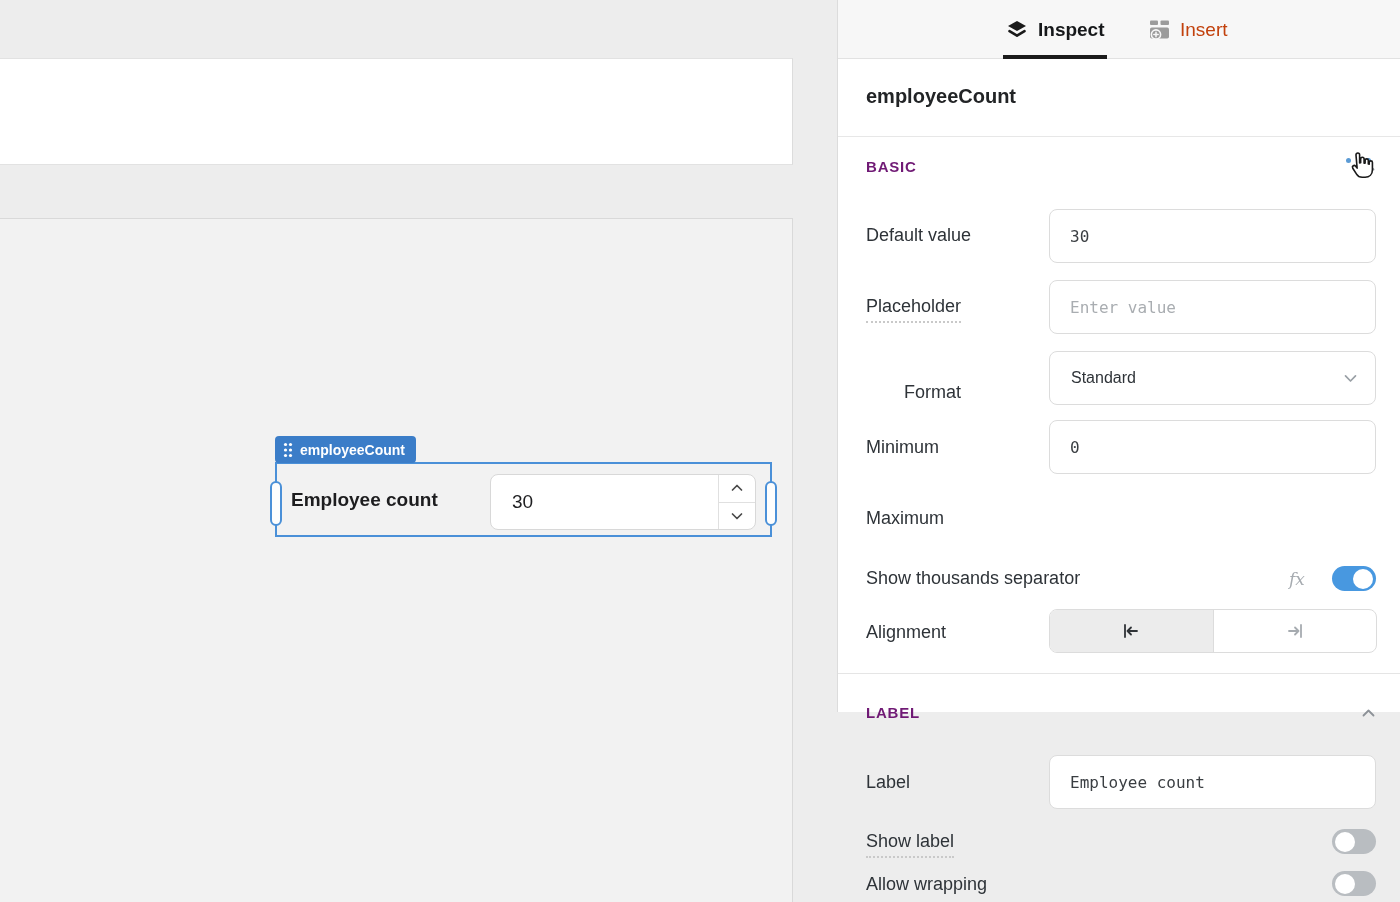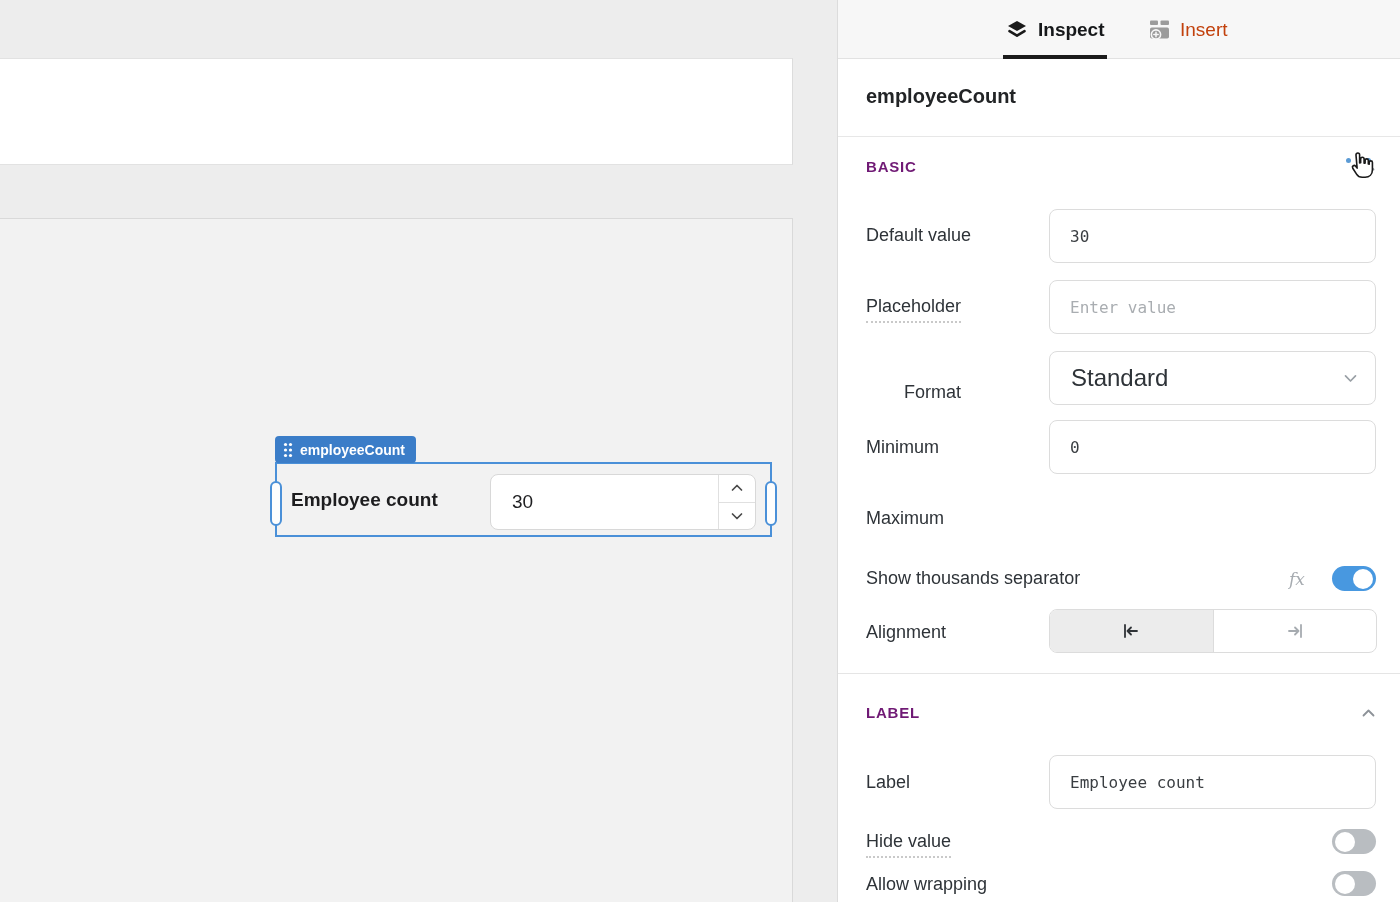--- a/index.html
+++ b/index.html
@@ -26,21 +26,21 @@
   .widget-body{position:absolute;left:0;top:0;width:100%;height:100%;display:flex;align-items:center;}
   .widget-label{margin-left:14px;font-size:19px;font-weight:700;color:#1d1d1f;}
   .number-input{position:absolute;left:213px;top:10px;width:266px;height:56px;background:#fff;
     border:1px solid #d8d8d8;border-radius:8px;display:flex;}
   .number-input .value{flex:1;display:flex;align-items:center;padding-left:21px;font-size:19px;color:#1f1f21;}
   .spinners{width:37px;border-left:1px solid #e0e0e0;display:flex;flex-direction:column;}
   .spinners .spin{flex:1;display:flex;align-items:center;justify-content:center;cursor:pointer;}
   .spinners .spin.up{border-bottom:1px solid #e0e0e0;}
 
   
-  .inspector{position:absolute;left:837px;top:0;width:563px;height:902px;background:#fff;border-left:1px solid #dcdcdc;}
+  .inspector{position:absolute;left:837px;top:0;width:563px;height:712px;background:#fff;border-left:1px solid #dcdcdc;}
   .tabbar{position:absolute;left:0;top:0;width:100%;height:59px;background:#f7f7f7;border-bottom:1px solid #e2e2e2;}
   .tab{position:absolute;top:0;height:59px;display:flex;align-items:center;gap:9px;font-size:19px;cursor:pointer;}
   .tab.inspect{left:167px;color:#16181a;font-weight:700;}
   .tab.inspect::after{content:"";position:absolute;left:-2px;right:-2px;bottom:0;height:4px;background:#1b1b1b;}
   .tab.insert{left:310px;color:#c2410c;font-weight:500;}
 
   .panel-header{position:absolute;left:0;top:59px;width:100%;height:78px;background:#fff;border-bottom:1px solid #e7e7e7;}
   .panel-title{position:absolute;left:28px;top:26px;font-size:20px;font-weight:700;color:#222426;}
   .menu-dots{position:absolute;left:508px;top:99px;display:flex;gap:5px;}
   .menu-dots i{width:5px;height:5px;border-radius:50%;background:#5b9bd5;}
@@ -48,21 +48,21 @@
 
   .section-title-row{position:absolute;left:28px;right:25px;display:flex;justify-content:space-between;align-items:center;}
   .section-title{font-size:15px;font-weight:700;letter-spacing:.8px;color:#701a75;}
 
   .field-label{position:absolute;left:28px;font-size:18px;color:#2e3338;}
   .hint{border-bottom:2px dotted #c9c9c9;padding-bottom:4px;}
   .ctrl{position:absolute;left:211px;width:327px;height:54px;border:1px solid #dcdcdc;border-radius:8px;background:#fff;}
   input.ctrl{padding:0 20px;font-family:"DejaVu Sans Mono",monospace;font-size:16px;color:#3a3e42;outline:none;}
   input.ctrl::placeholder{color:#a9adb1;}
   .select{display:flex;align-items:center;justify-content:space-between;padding:0 18px 0 21px;cursor:pointer;}
-  .select .sel-text{font-size:24px;color:#2e3338;}
+  .select .sel-text{font-size:16px;color:#2e3338;}
 
   .fx{position:absolute;font-family:"DejaVu Serif",serif;font-style:italic;font-size:17px;color:#a6abb0;cursor:pointer;}
   .toggle{position:absolute;width:44px;height:25px;border-radius:13px;background:#b9bdc1;cursor:pointer;}
   .toggle .knob{position:absolute;top:2.5px;left:3px;width:20px;height:20px;border-radius:50%;background:#fff;}
   .toggle.on{background:var(--accent,#4898e0);}
   .toggle.on .knob{left:auto;right:3px;}
 
   .segmented{position:absolute;left:211px;width:328px;height:44px;border:1px solid #dcdcdc;border-radius:8px;
     display:flex;overflow:hidden;background:#fff;}
   .segment{flex:1;display:flex;align-items:center;justify-content:center;cursor:pointer;}
@@ -212,21 +212,21 @@
       <span class="chev-btn">
         <svg width="13" height="8" viewBox="0 0 13 8">
           <polyline points="1.5,6.5 6.5,1.5 11.5,6.5" fill="none" stroke="#8d9298" stroke-width="1.8" stroke-linecap="round" stroke-linejoin="round"></polyline>
         </svg>
       </span>
     </div>
 
     <span class="field-label" style="top:772px;">Label</span>
     <input class="ctrl" style="top: 755px;" value="Employee count">
 
-    <span class="field-label hint" style="top:831px;">Hide value</span>
+    <span class="field-label hint" style="top:831px;">Show label</span>
     <div class="toggle" style="left:494px;top:829px;">
         <div class="knob"></div>
       </div>
 
     <span class="field-label" style="top:874px;">Allow wrapping</span>
     <div class="toggle" style="left:494px;top:871px;">
         <div class="knob"></div>
       </div>
 
   </div>

